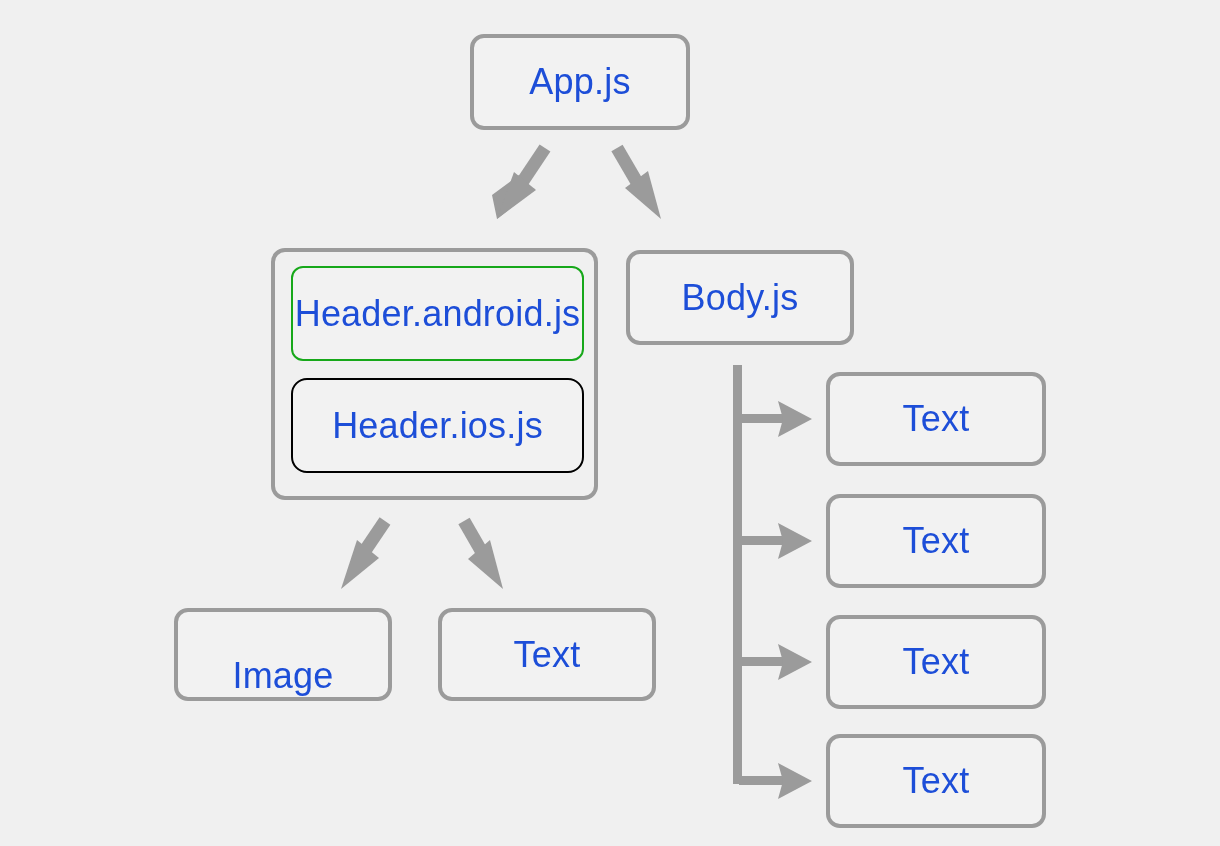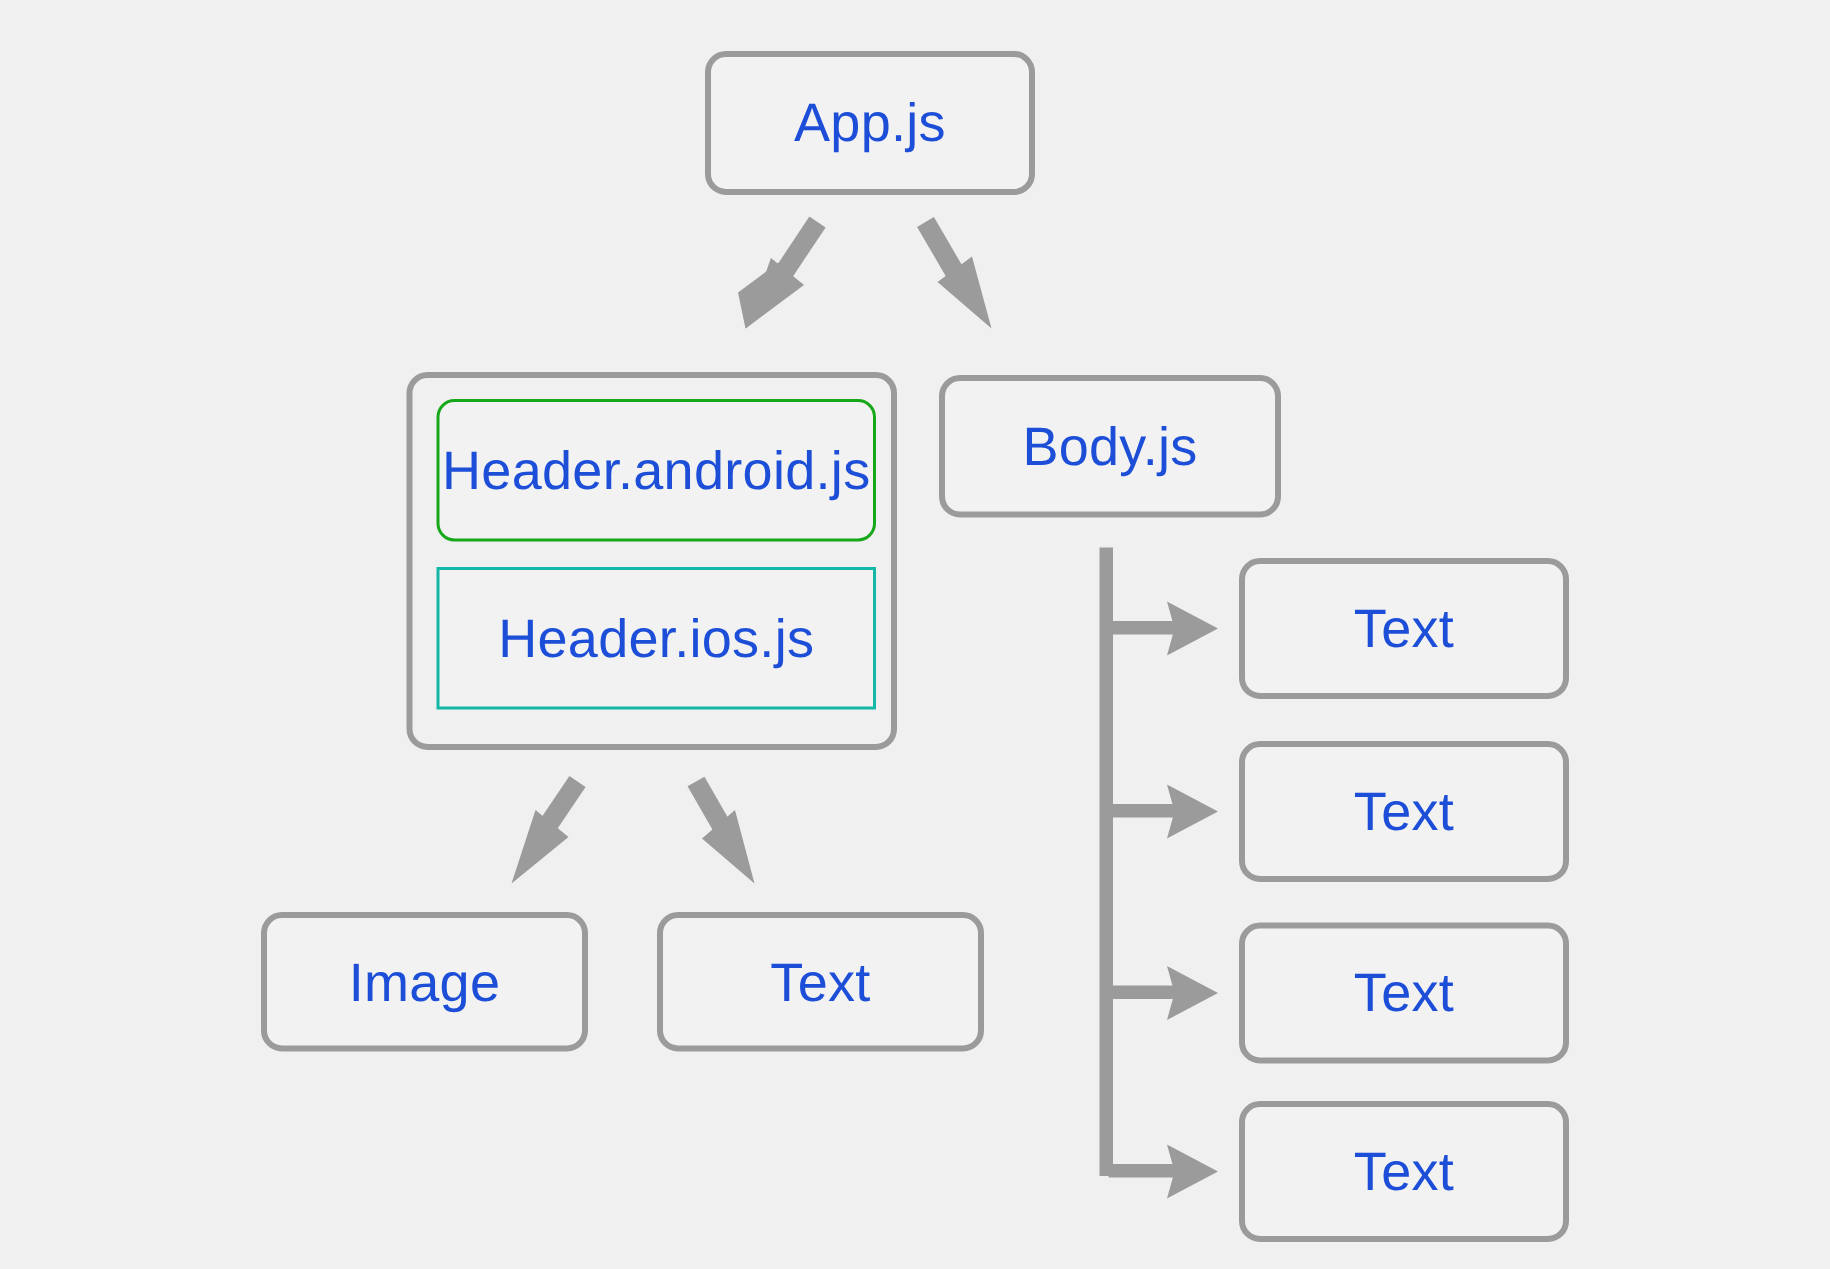--- a/index.html
+++ b/index.html
@@ -32,22 +32,22 @@
     color: #1d4ed8;
     font-size: 36px;
     letter-spacing: 0.2px;
     white-space: nowrap;
   }
   .node.green {
     border: 2px solid #17a81a;
     border-radius: 12px;
   }
   .node.blue {
-    border: 2px solid #14b8a6;
-    border-radius: 0;
+    border: 2px solid #000000;
+    border-radius: 16px;
   }
   .node.group {
     background: transparent;
     display: block;
   }
   .edges {
     position: absolute;
     left: 0; top: 0;
     width: 1220px;
     height: 846px;
@@ -109,21 +109,21 @@
     </div>
     <div class="node blue" style="left:16px; top:126px; width:293px; height:95px;">
       <span>Header.ios.js</span>
     </div>
   </div>
 
   <div class="node" style="left:626px; top:250px; width:228px; height:95px;">
     <span>Body.js</span>
   </div>
 
-  <div class="node" style="left:174px; top:608px; width:218px; height:93px;">
+  <div class="node" style="left:174px; top:608px; width:218px; height:93px;align-items:flex-end;">
     <span>Image</span>
   </div>
 
   <div class="node" style="left:438px; top:608px; width:218px; height:93px;">
     <span>Text</span>
   </div>
 
   <div class="node" style="left:826px; top:372px; width:220px; height:94px;">
     <span>Text</span>
   </div>

